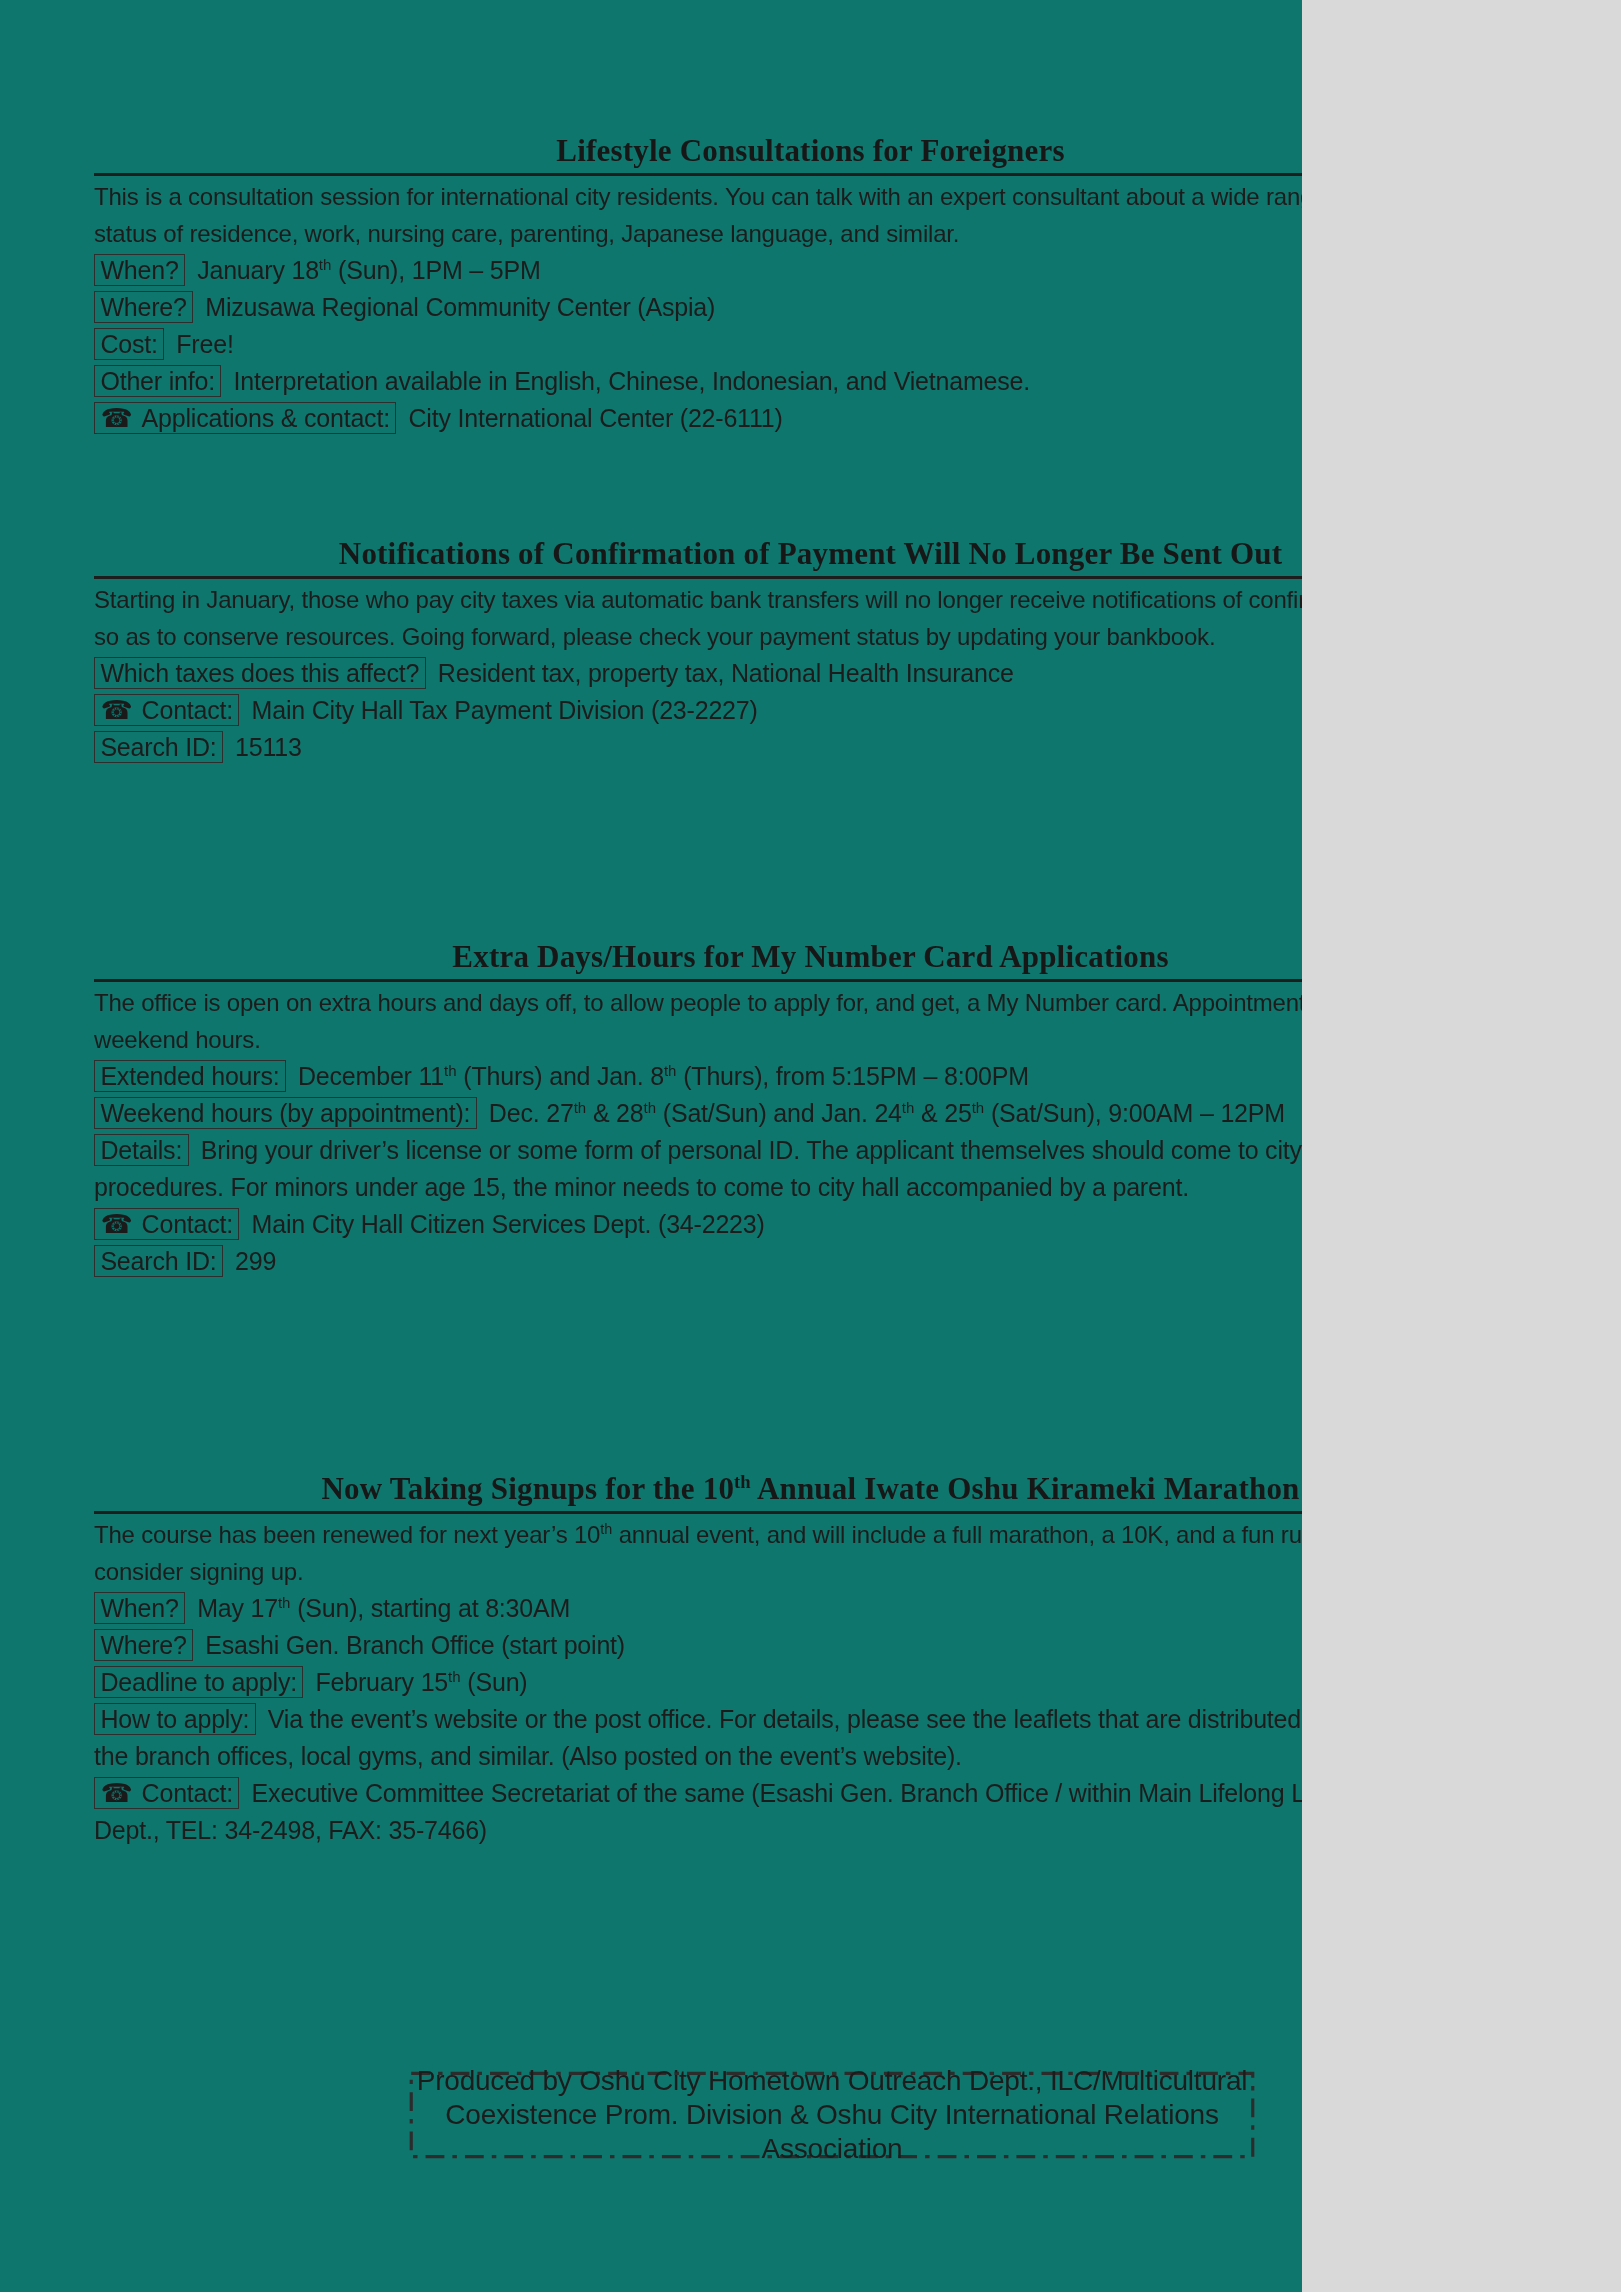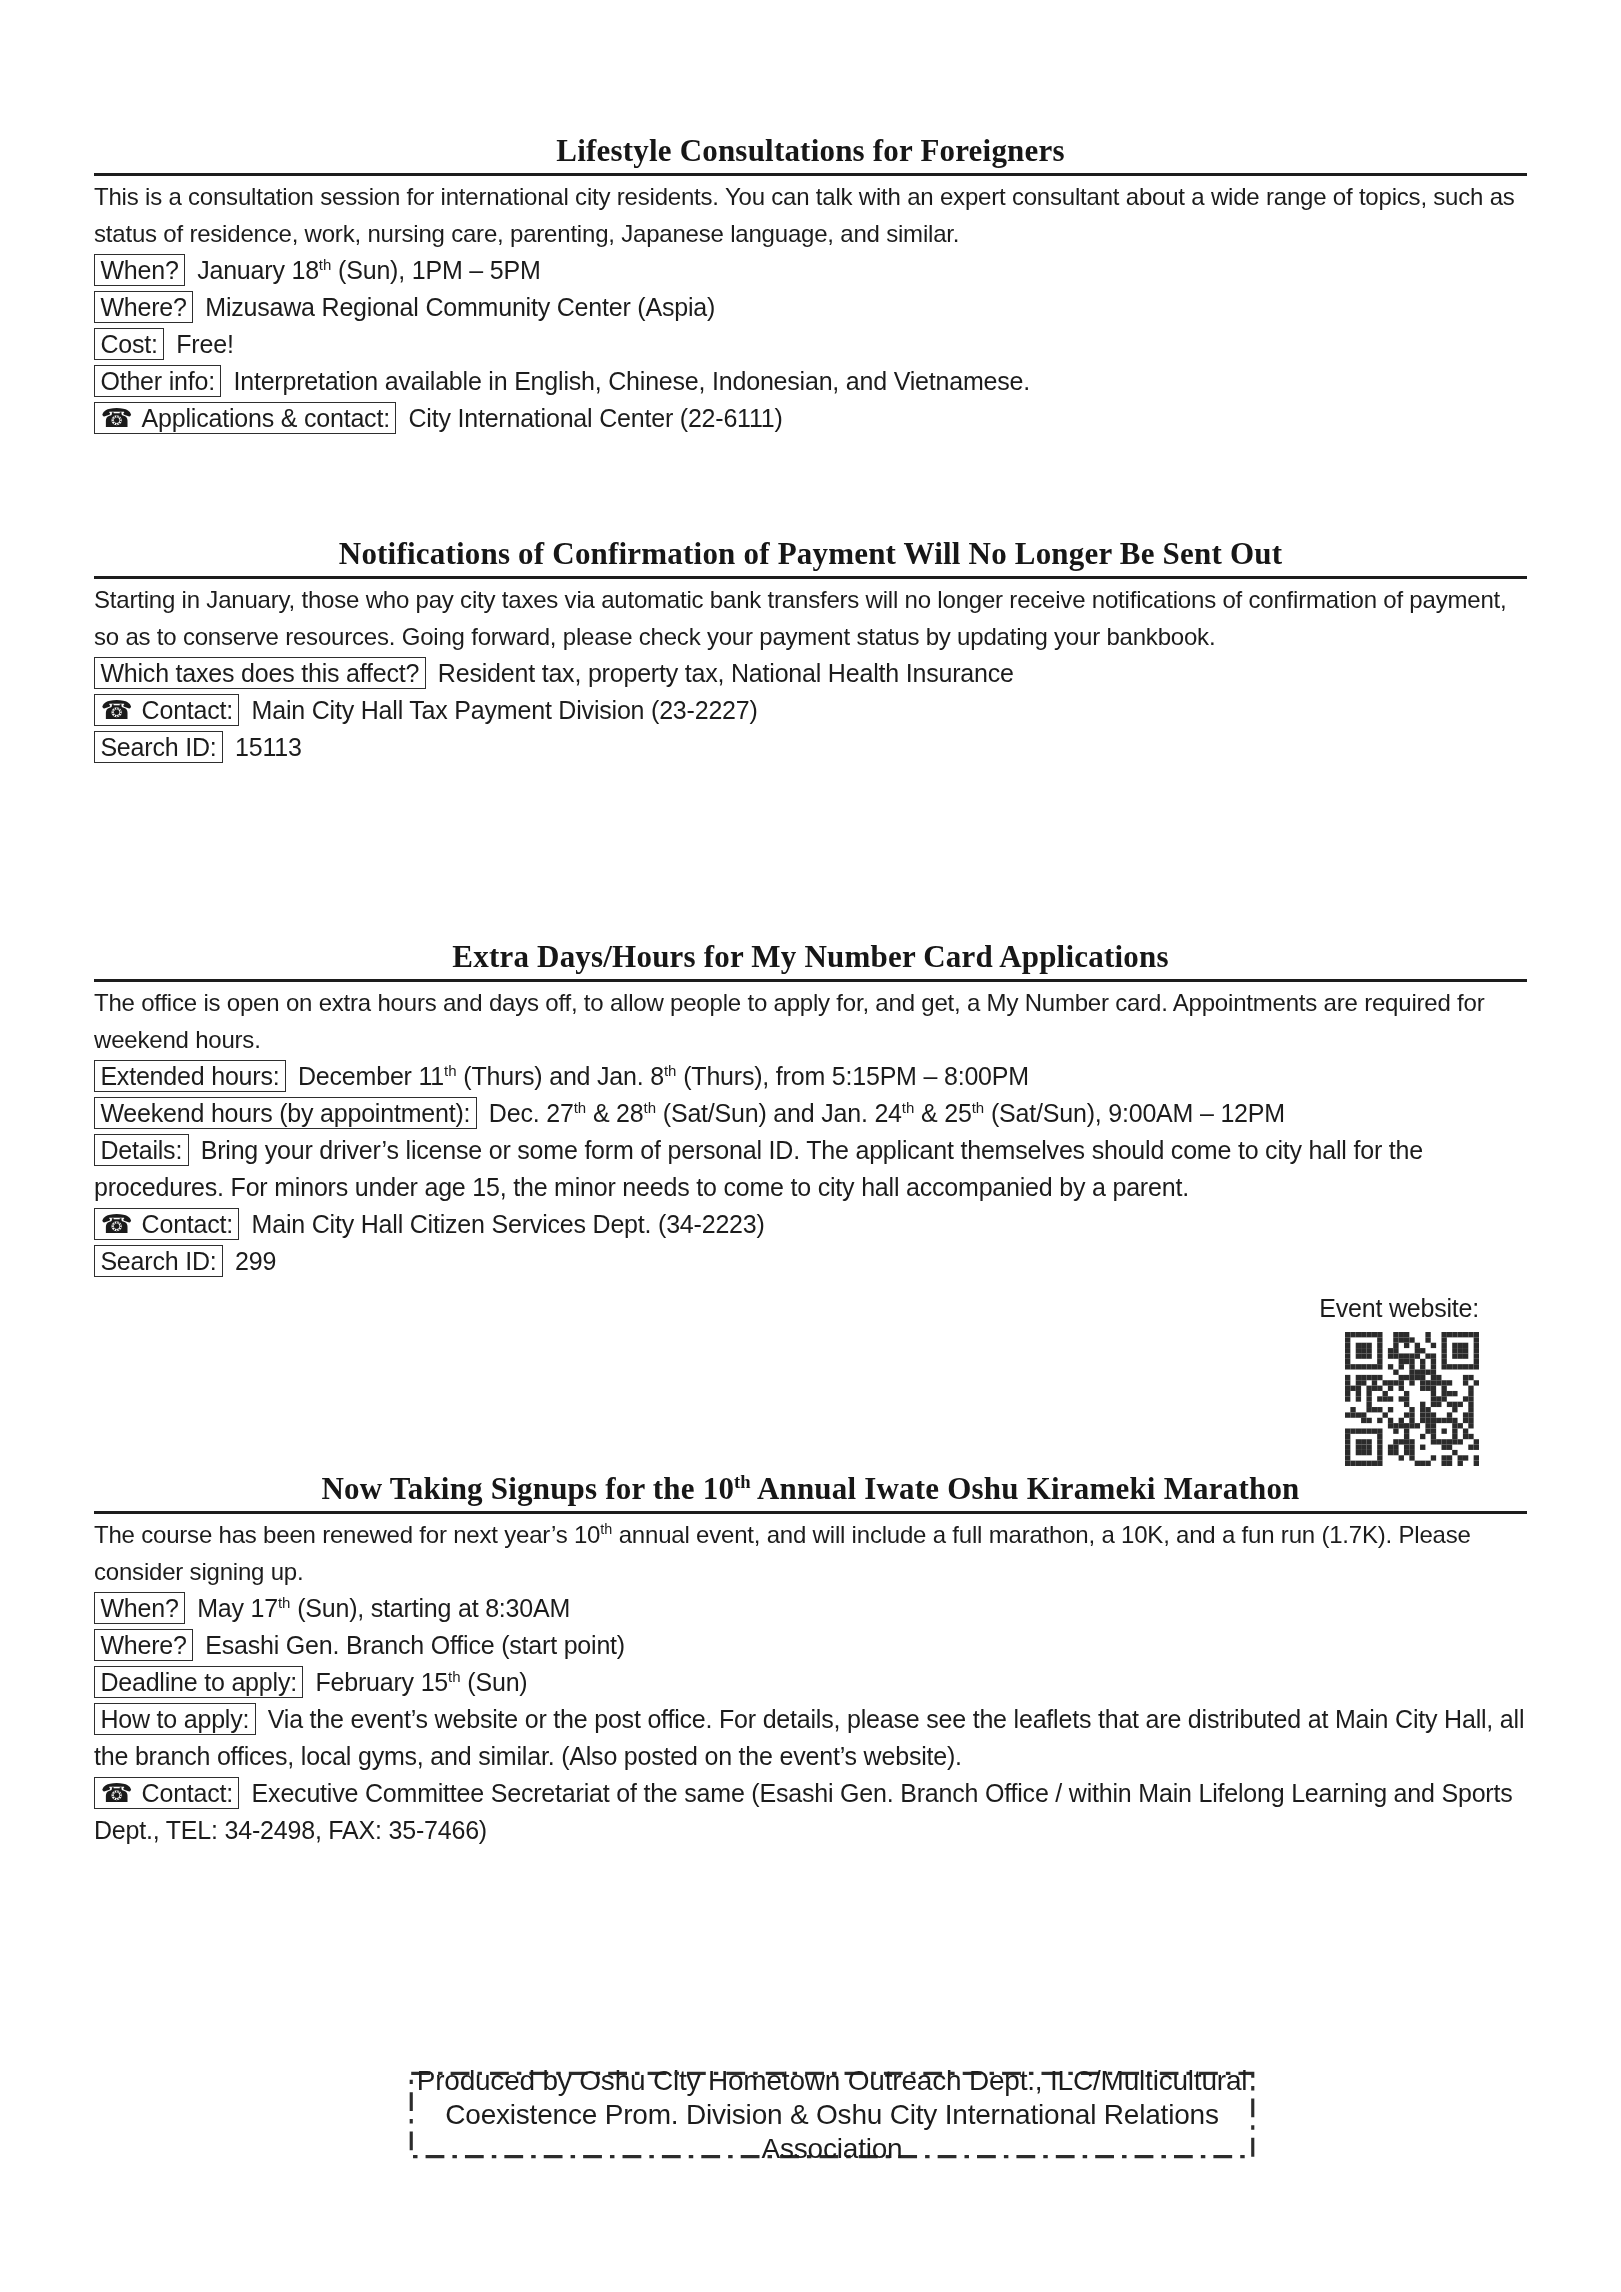--- a/index.html
+++ b/index.html
@@ -1,19 +1,19 @@
 <!DOCTYPE html>
 <html style="font-size:14.3px"><head>
 <meta charset="utf-8">
 <style>
   html,body{margin:0;padding:0;background:#d9d9d9;}
   .page{
     position:relative;
-    width:1621px;height:2293px;
-    background:#ffffff;
+    width:1302px;height:2293px;
+    background:#0f766e;
     font-family:"Liberation Sans",sans-serif;
     color:#1c1c1c;
     overflow:hidden;
   }
   .sec{position:absolute;left:94px;width:1433px;}
   #sec0{top:133px;}
   #sec1{top:536px;}
   #sec2{top:939px;}
   #sec3{top:1471px;}
   .title{

